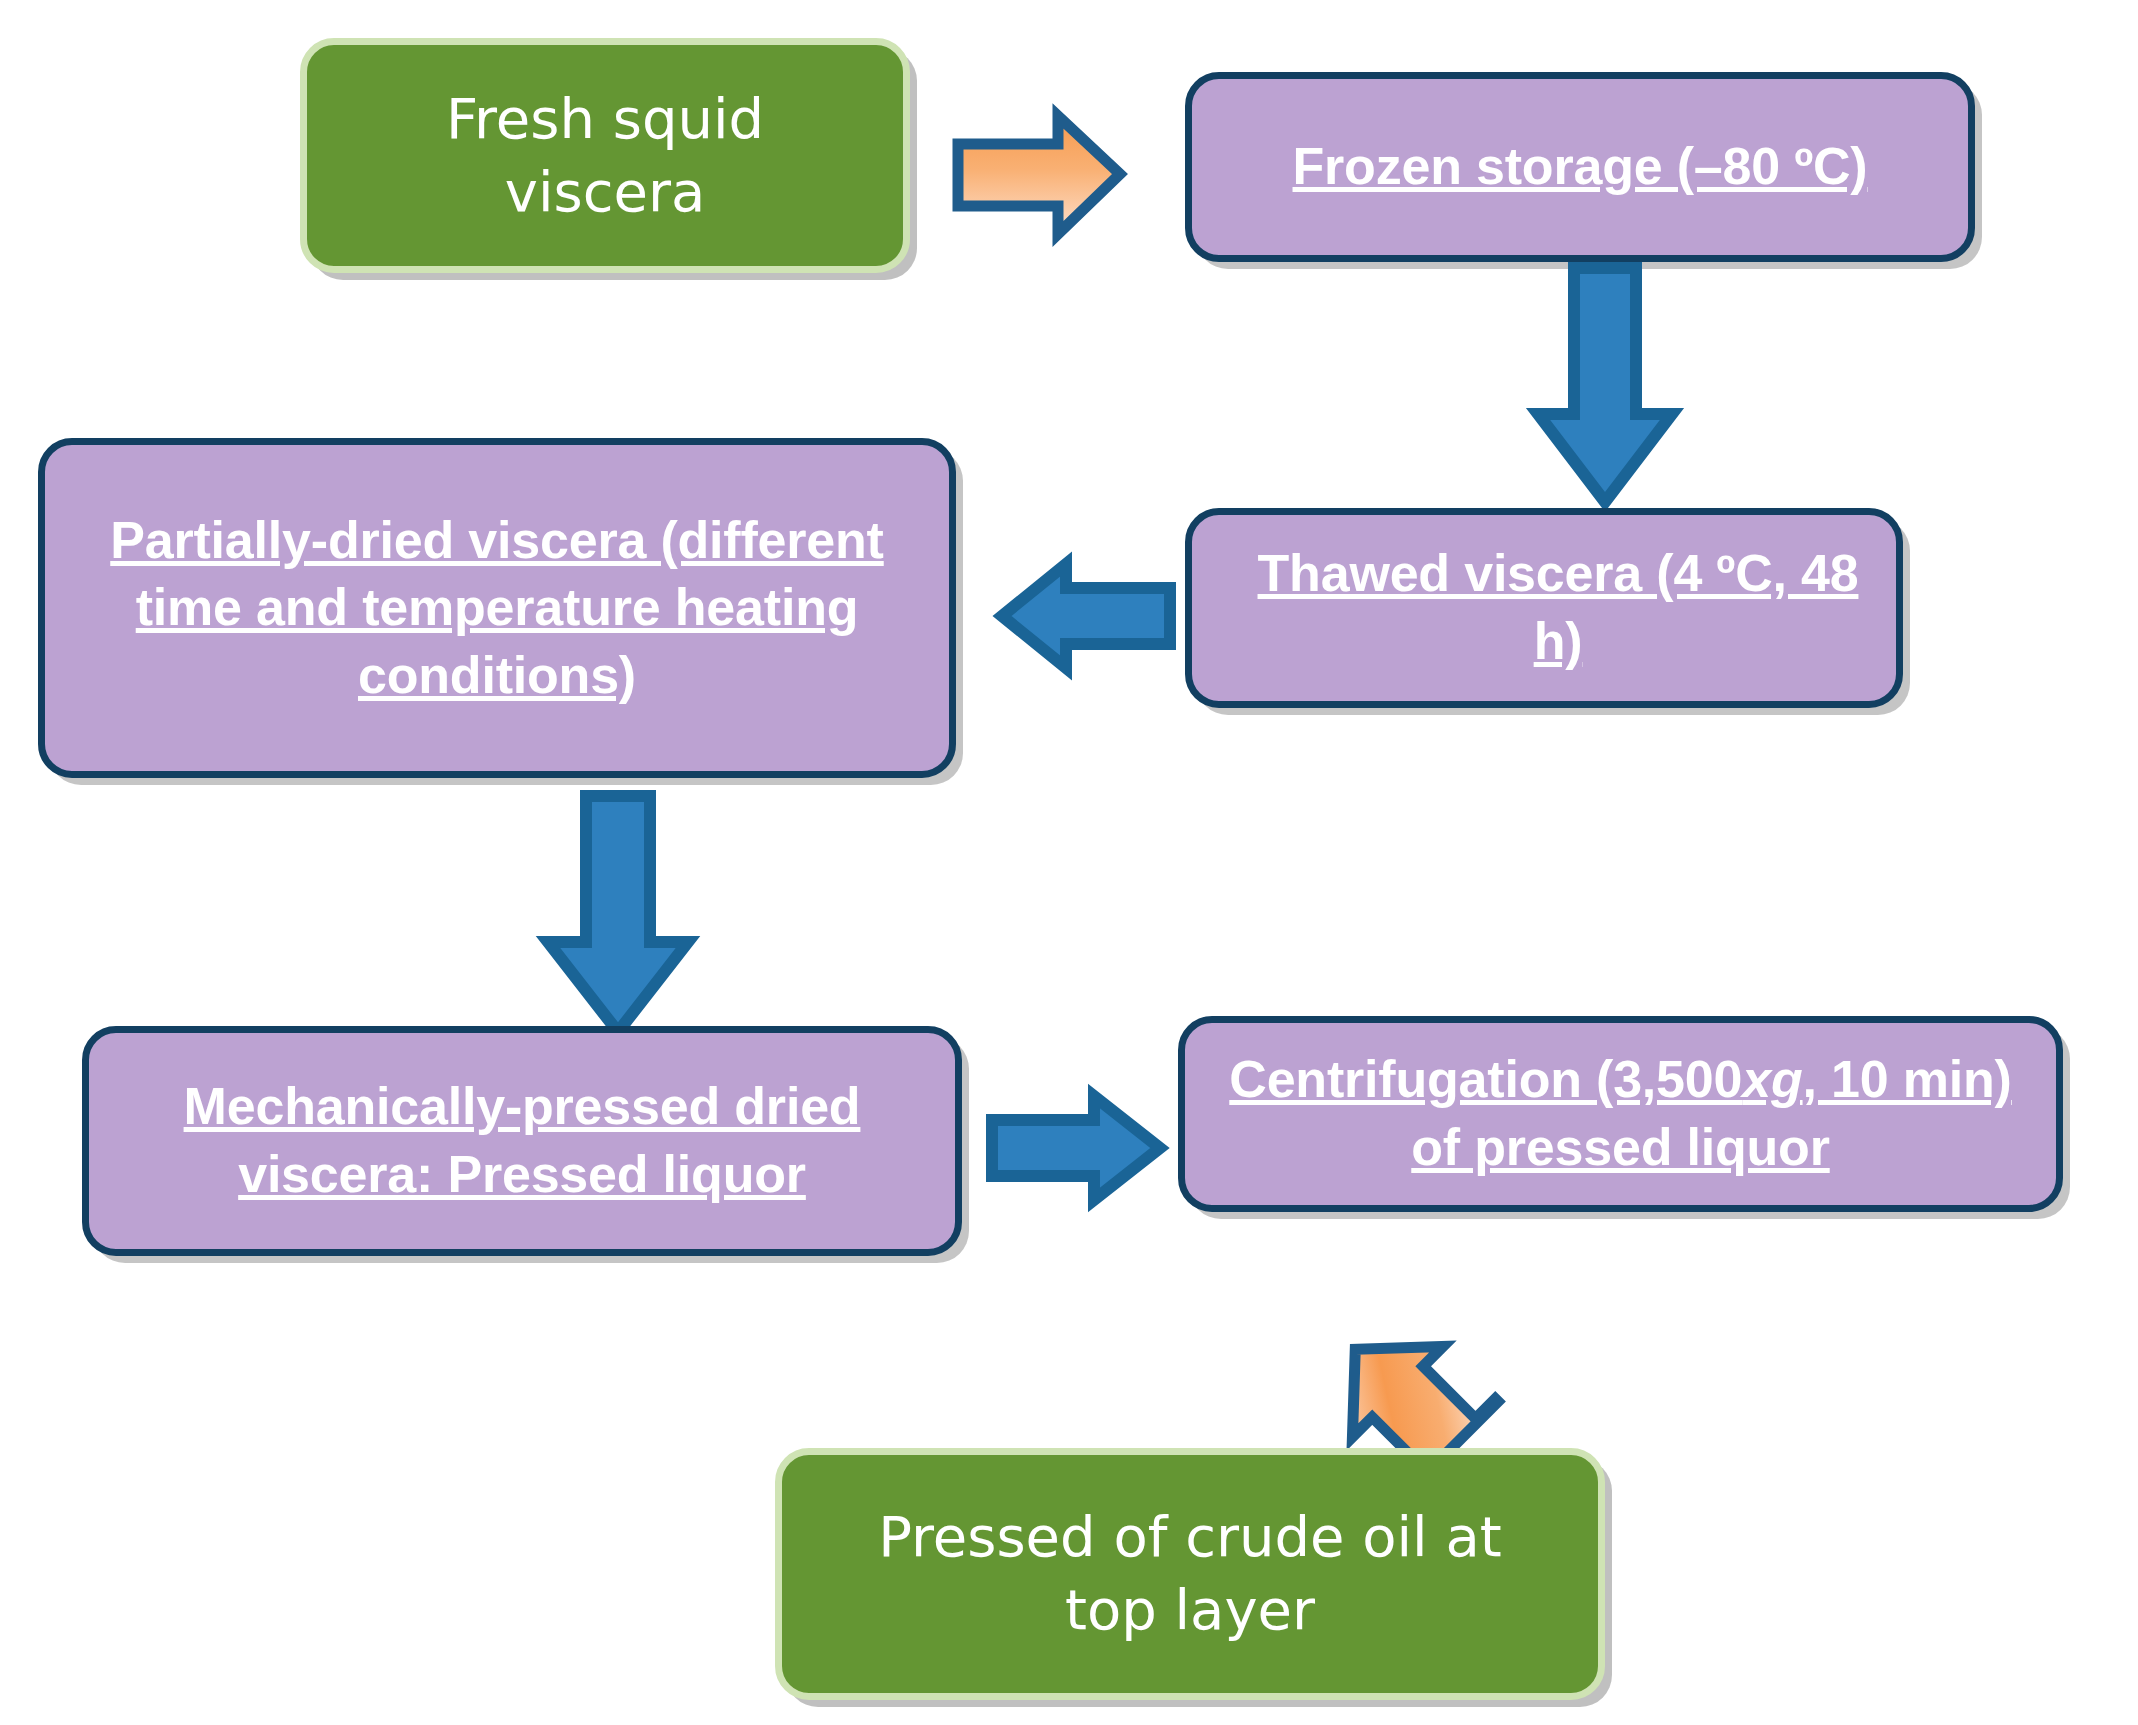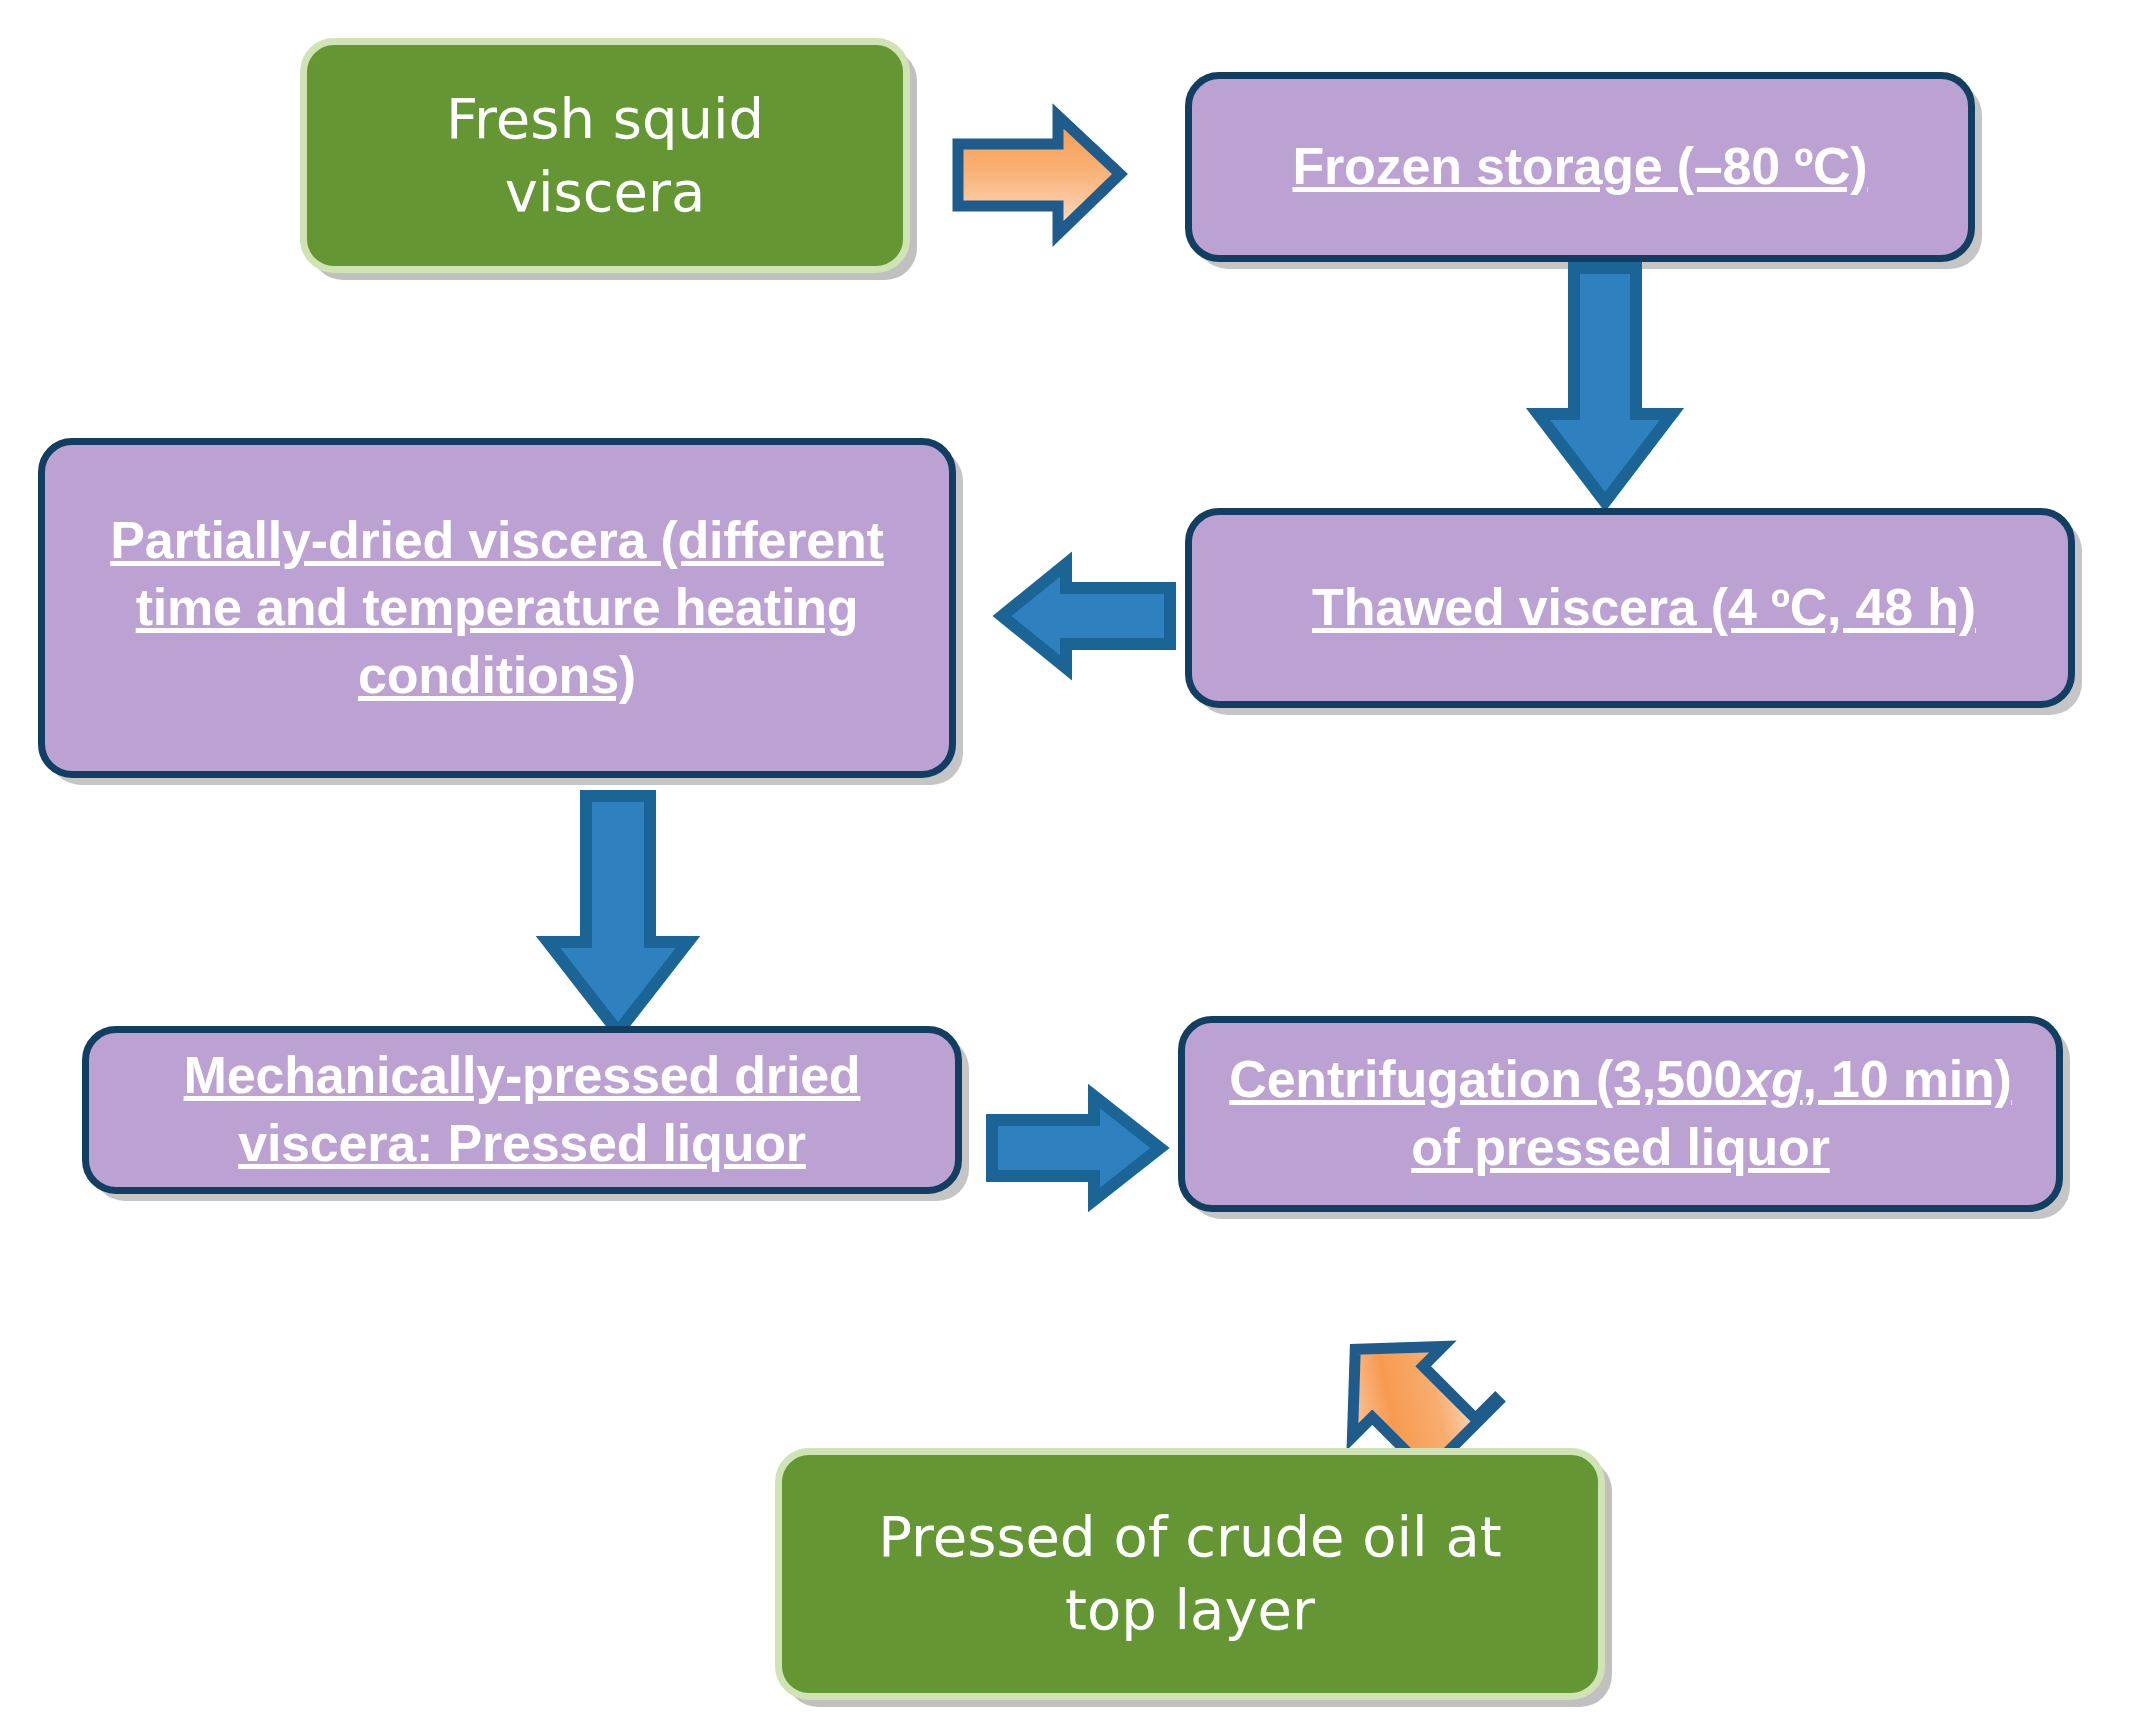--- a/index.html
+++ b/index.html
@@ -94,41 +94,41 @@
   <div class="node purple" style="left:1185px; top:72px; width:790px; height:190px;">
     <span class="label">Frozen storage (–80 ºC)</span>
   </div>
 
   <div class="arrow" style="left:1520px; top:262px;">
     <svg width="170" height="250" viewBox="0 0 170 250">
       <path d="M 54,6 L 116,6 L 116,152 L 152,152 L 85,240 L 18,152 L 54,152 Z" fill="#2e80be" stroke="#1a6496" stroke-width="12" stroke-linejoin="miter"></path>
     </svg>
   </div>
 
-  <div class="node purple" style="left:1185px; top:508px; width:890px; height:200px;padding-left:28px;">
+  <div class="node purple" style="left:1185px; top:508px; width:718px; height:200px;padding-left:28px;">
     <span class="label">Thawed viscera (4 ºC, 48 h)</span>
   </div>
 
   <div class="arrow" style="left:988px; top:556px;">
     <svg width="200" height="120" viewBox="0 0 200 120">
       <path d="M 182,32 L 78,32 L 78,8 L 14,60 L 78,112 L 78,88 L 182,88 Z" fill="#2e80be" stroke="#1a6496" stroke-width="12" stroke-linejoin="miter"></path>
     </svg>
   </div>
 
   <div class="node purple" style="left:38px; top:438px; width:918px; height:340px;justify-content:flex-end;">
     <span class="label">Partially-dried  viscera (different time and  temperature heating conditions)</span>
   </div>
 
   <div class="arrow" style="left:528px; top:790px;">
     <svg width="180" height="250" viewBox="0 0 180 250">
       <path d="M 58,6 L 122,6 L 122,152 L 160,152 L 90,242 L 20,152 L 58,152 Z" fill="#2e80be" stroke="#1a6496" stroke-width="12" stroke-linejoin="miter"></path>
     </svg>
   </div>
 
-  <div class="node purple" style="left:82px; top:1026px; width:880px; height:168px;">
+  <div class="node purple" style="left:82px; top:1026px; width:880px; height:230px;">
     <span class="label">Mechanically-pressed  dried viscera: Pressed liquor</span>
   </div>
 
   <div class="arrow" style="left:978px; top:1088px;">
     <svg width="200" height="120" viewBox="0 0 200 120">
       <path d="M 14,32 L 116,32 L 116,8 L 182,60 L 116,112 L 116,88 L 14,88 Z" fill="#2e80be" stroke="#1a6496" stroke-width="12" stroke-linejoin="miter"></path>
     </svg>
   </div>
 
   <div class="node purple" style="left:1178px; top:1016px; width:885px; height:196px;">

